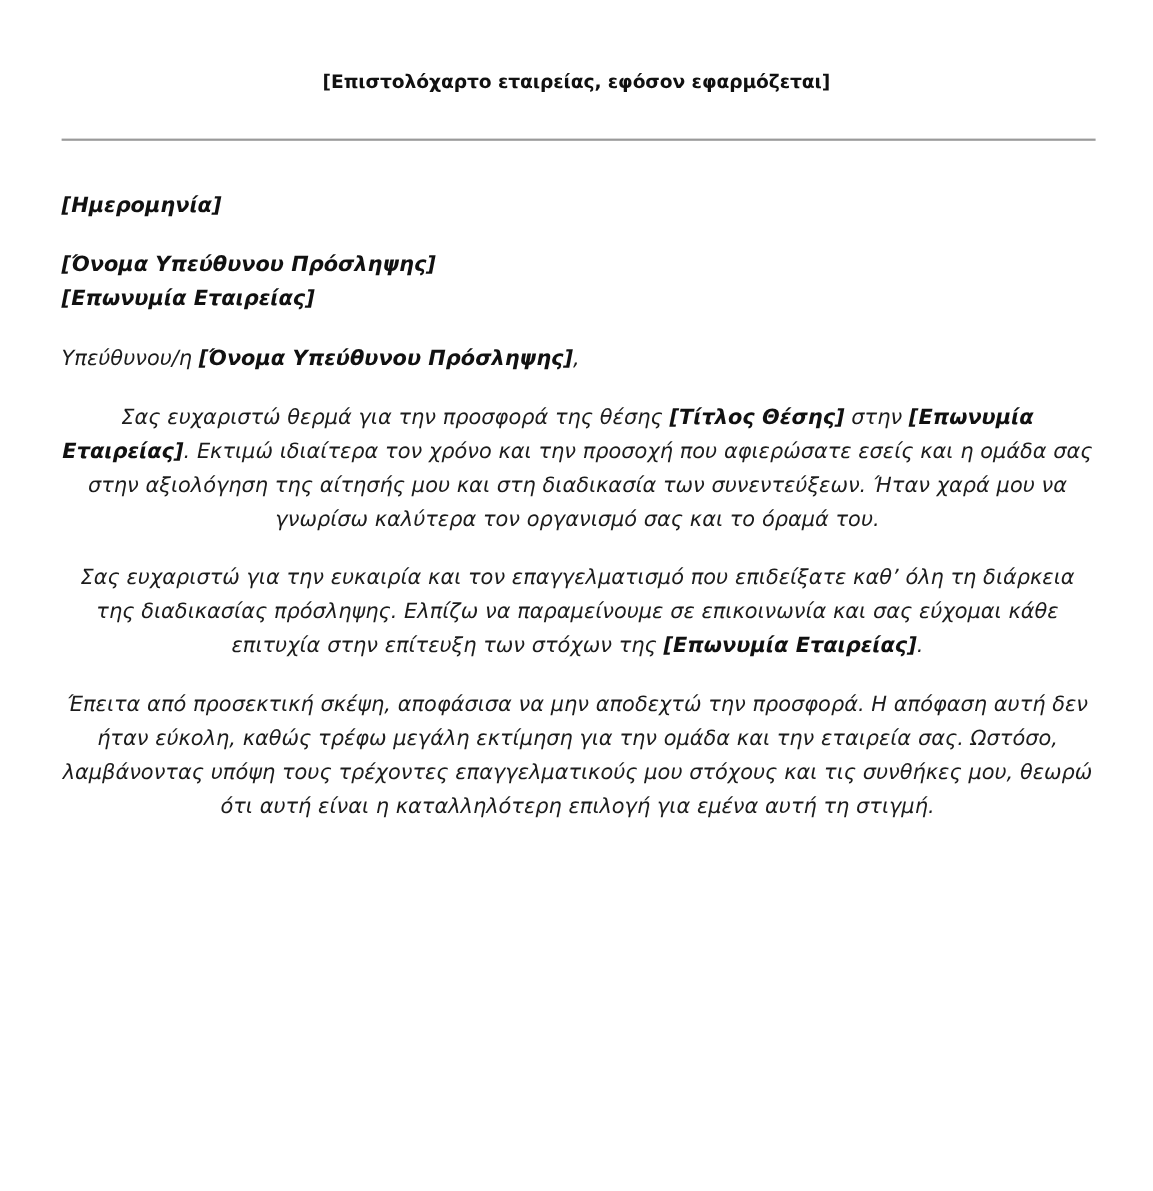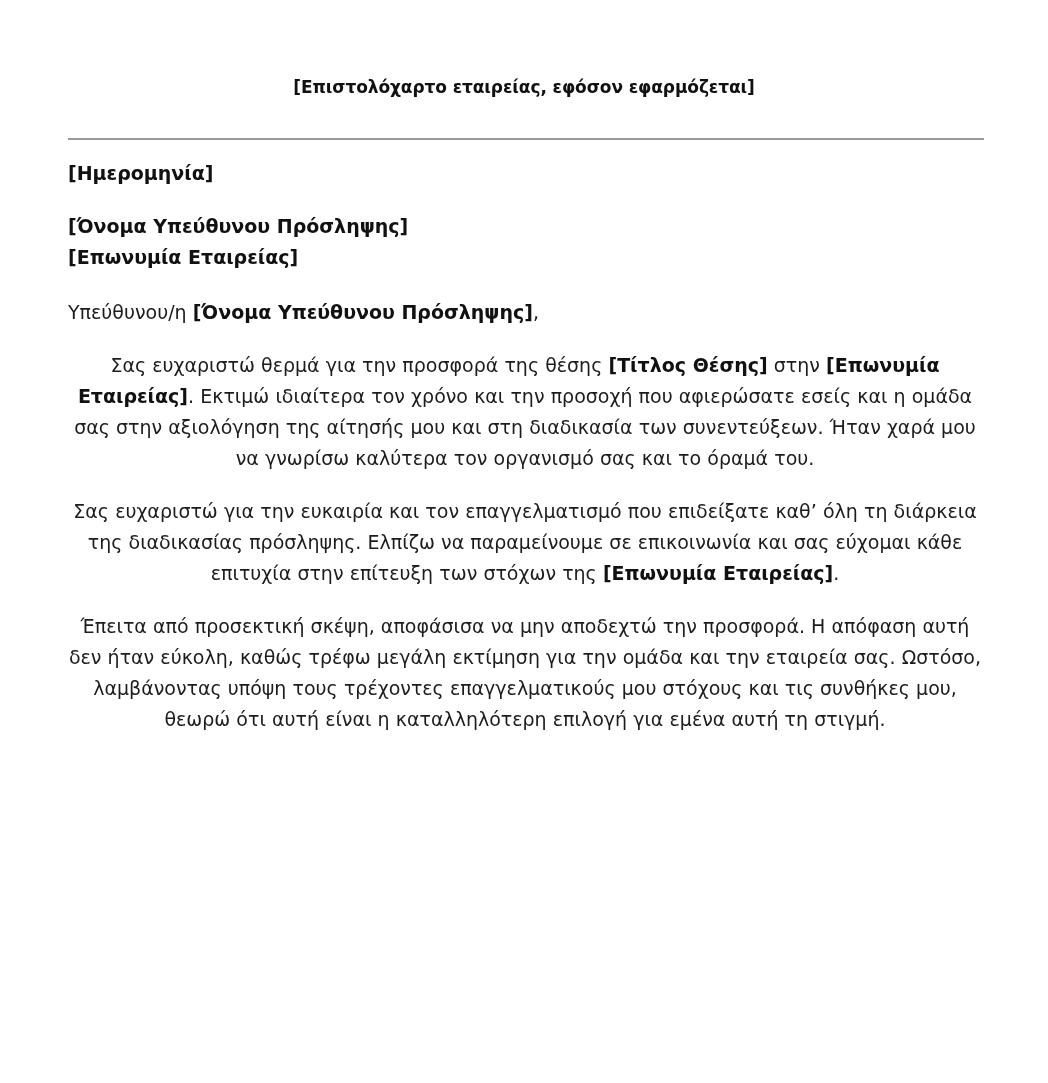--- a/index.html
+++ b/index.html
@@ -14,21 +14,21 @@
     font-family: "DejaVu Sans", "Liberation Sans", sans-serif;
     color: #1a1a1a;
     -webkit-font-smoothing: antialiased;
   }
 
   .page {
     position: relative;
     width: 1048px;
     height: 762px;
     box-sizing: border-box;
-    padding: 16px;
+    padding: 4px;
     overflow: hidden;
   }
 
   .letterhead {
     text-align: center;
     font-size: 17px;
     font-weight: 700;
     letter-spacing: -0.1px;
     color: #111111;
     padding-top: 60px;
@@ -37,21 +37,22 @@
 
   .divider {
     margin: 40px 48px 0 52px;
     height: 0;
     border: 0;
     border-top: 2px solid #9a9a9a;
   }
 
   .body-wrap {
     padding: 0 50px 0 52px;
-    margin-top: 18px;
+    margin-top: 44px;
+    font-style: italic;
   }
 
   .block {
     font-size: 19px;
     line-height: 31px;
     color: #1c1c1c;
     margin: 0 0 22px 0;
     max-width: 948px;
   }
 

